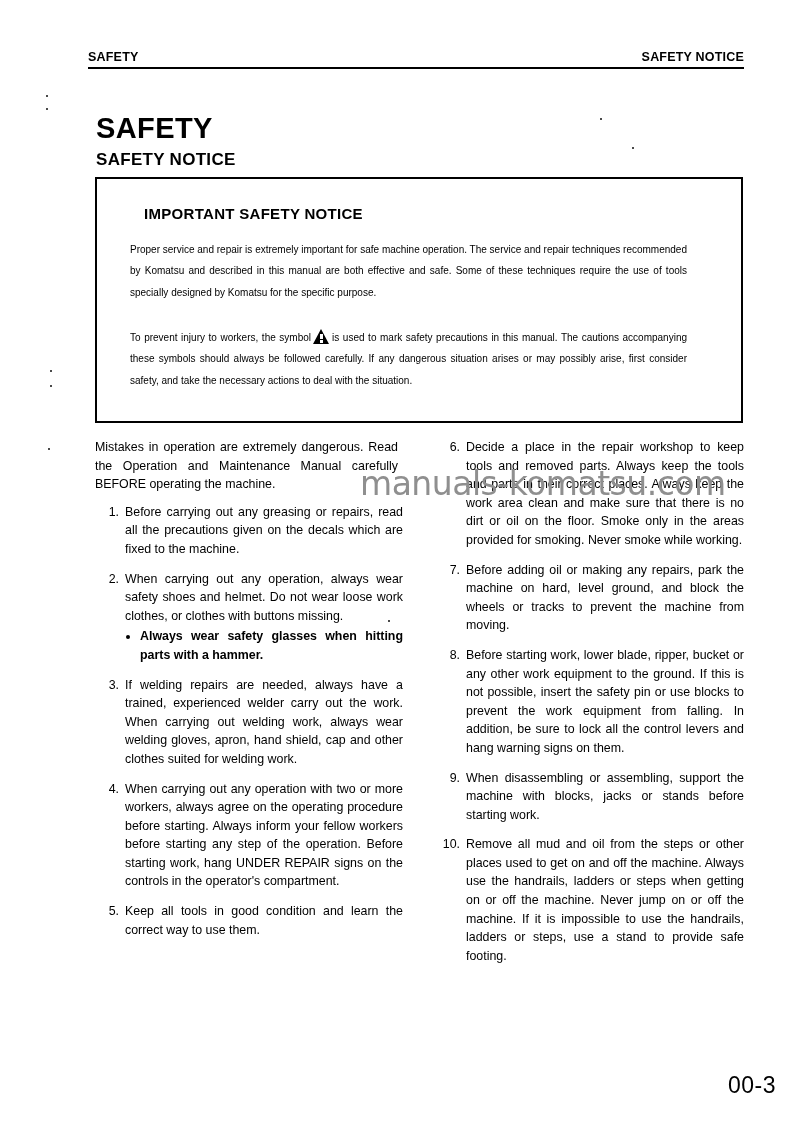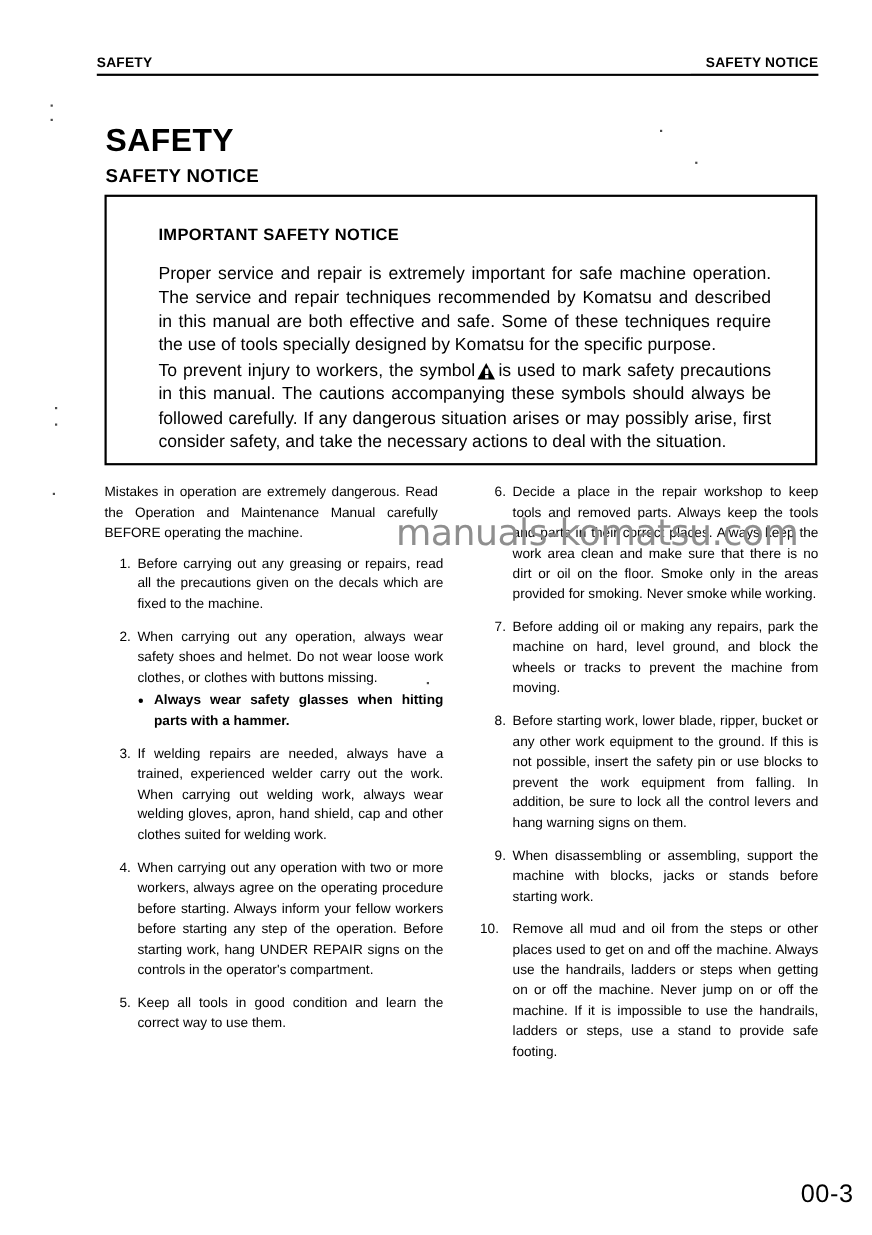--- a/index.html
+++ b/index.html
@@ -89,23 +89,23 @@
   .notice-heading {
     position: absolute;
     left: 47px;
     top: 26px;
     font-size: 15px;
     font-weight: bold;
     letter-spacing: 0.3px;
   }
   .notice-para {
     position: absolute;
-    left: 47px;
+    left: 33px;
     width: 557px;
-    font-size: 16px;
+    font-size: 10px;
     line-height: 21.4px;
     text-align: justify;
     text-justify: inter-word;
   }
   .notice-para.p1 { top: 60px; }
   .notice-para.p2 { top: 148px; }
 
   .warn-icon {
     display: inline-block;
     position: relative;
@@ -178,21 +178,21 @@
     text-align: justify;
     text-justify: inter-word;
   }
   ol.items > li > .num {
     position: absolute;
     left: 0;
     top: 0;
     width: 24px;
     text-align: right;
   }
-  ol.items > li > .num.wide { left: -6px; width: 30px; text-align: center; }
+  ol.items > li > .num.wide { left: -6px; width: 30px; }
   ol.items > li > .body { display: block; }
 
   ul.bullets {
     list-style: none;
     margin: 2px 0 0 0;
     padding: 0;
   }
   ul.bullets > li {
     position: relative;
     padding-left: 15px;

